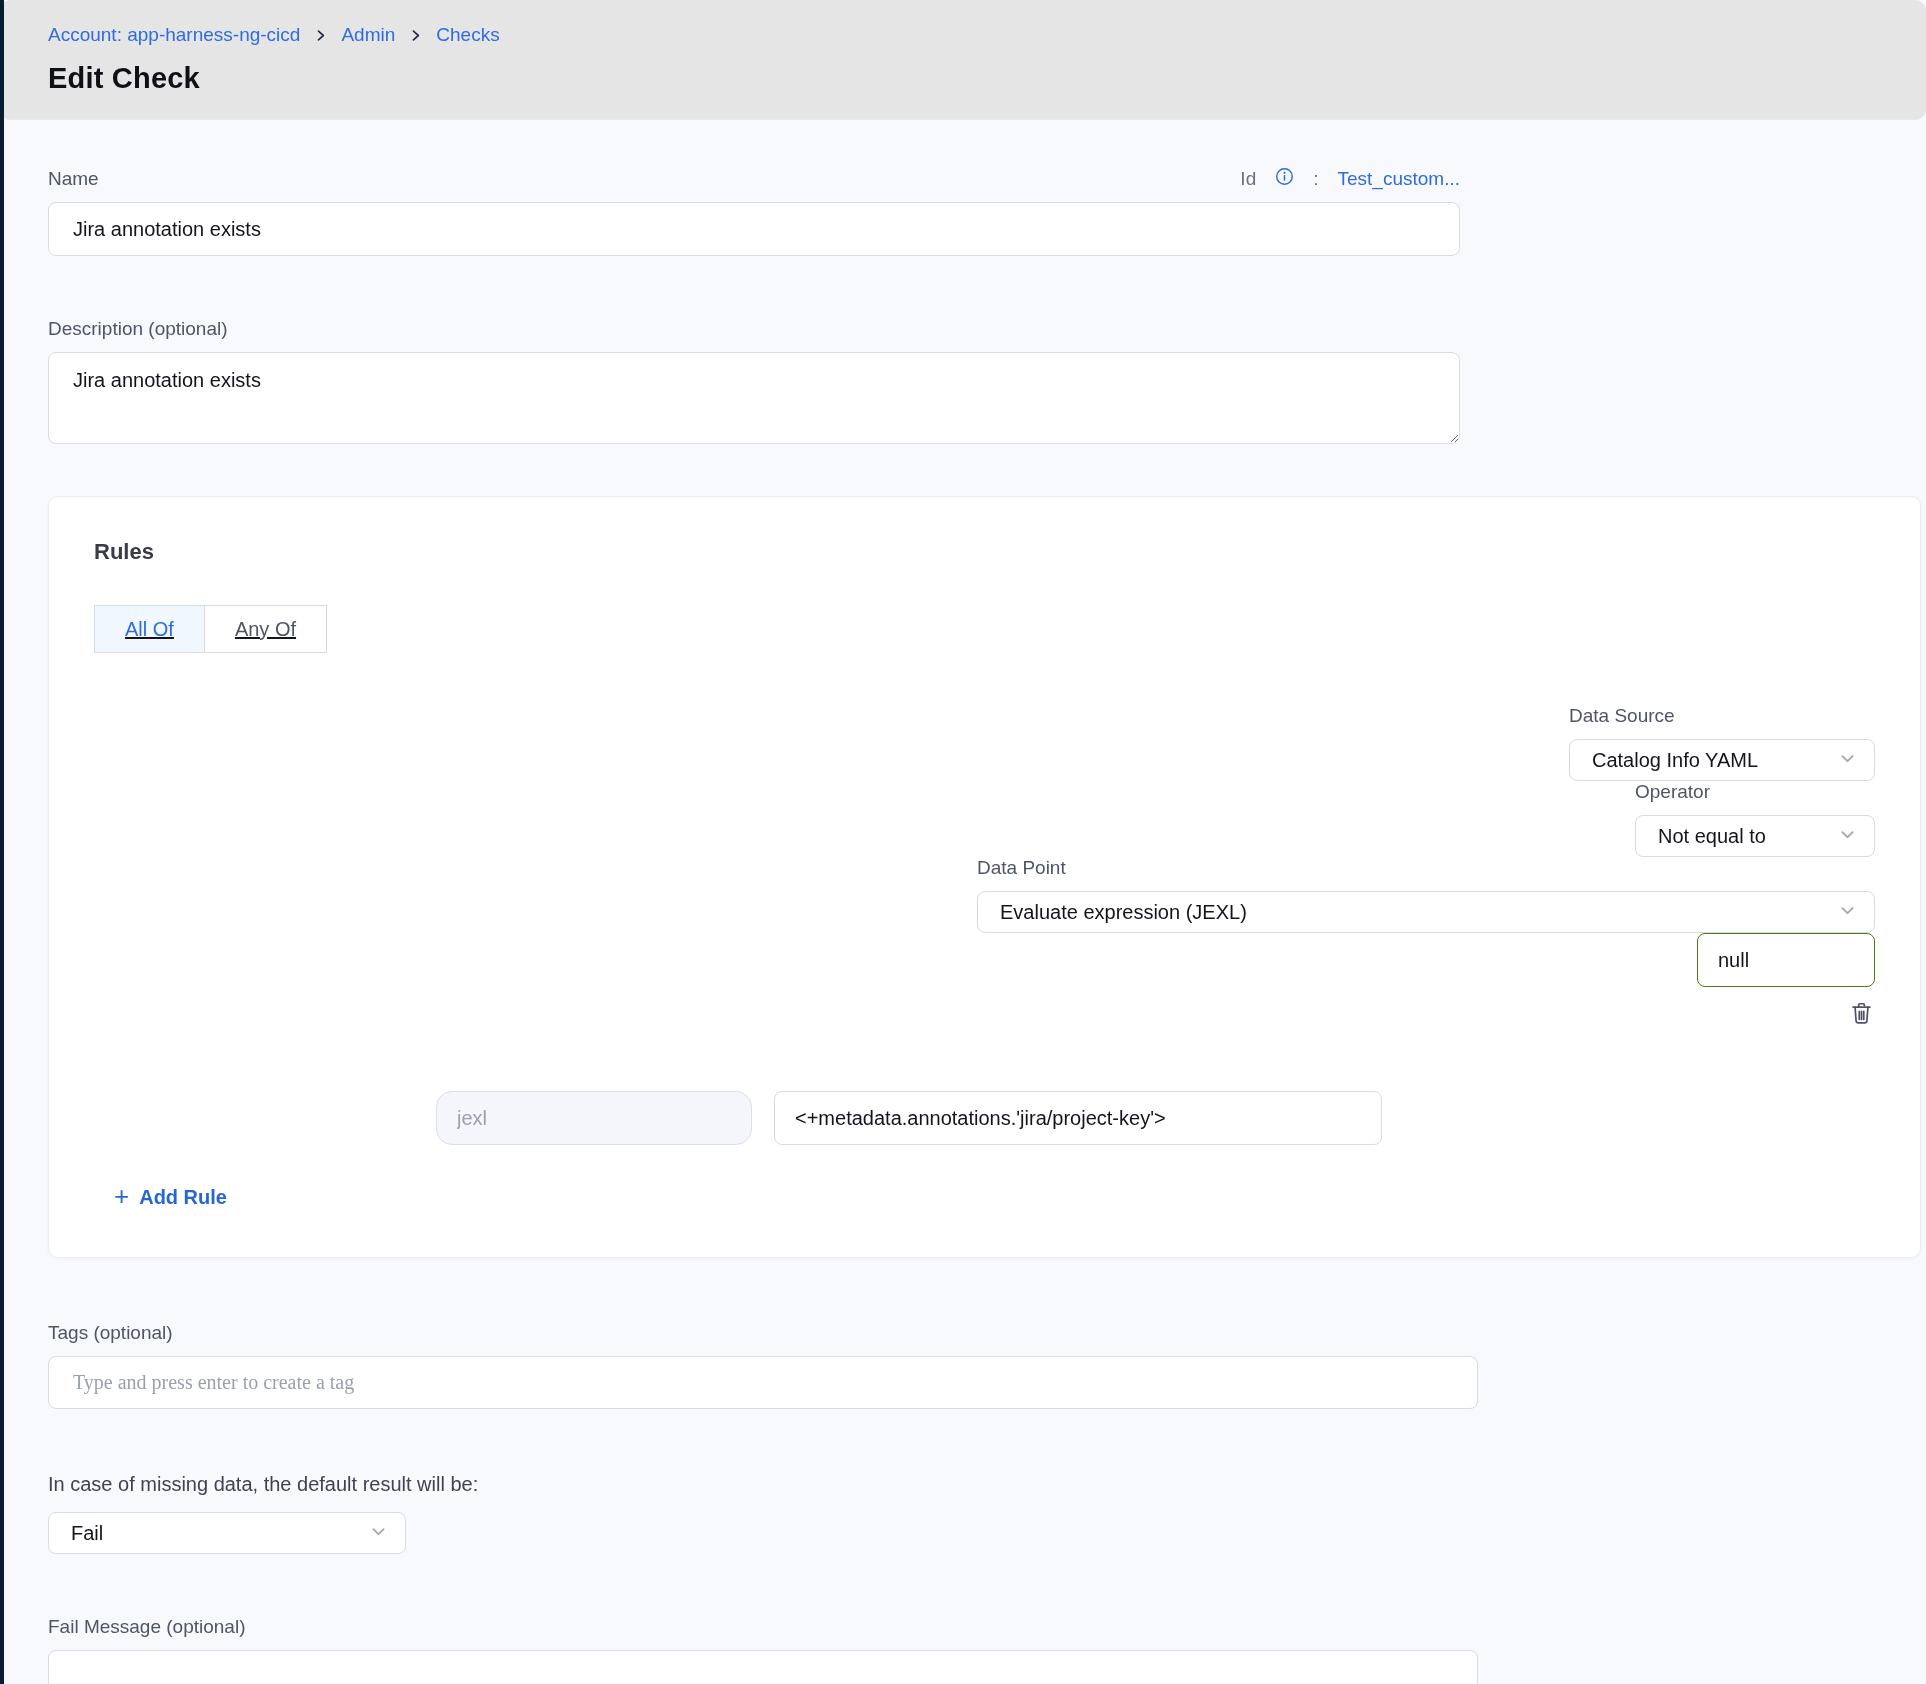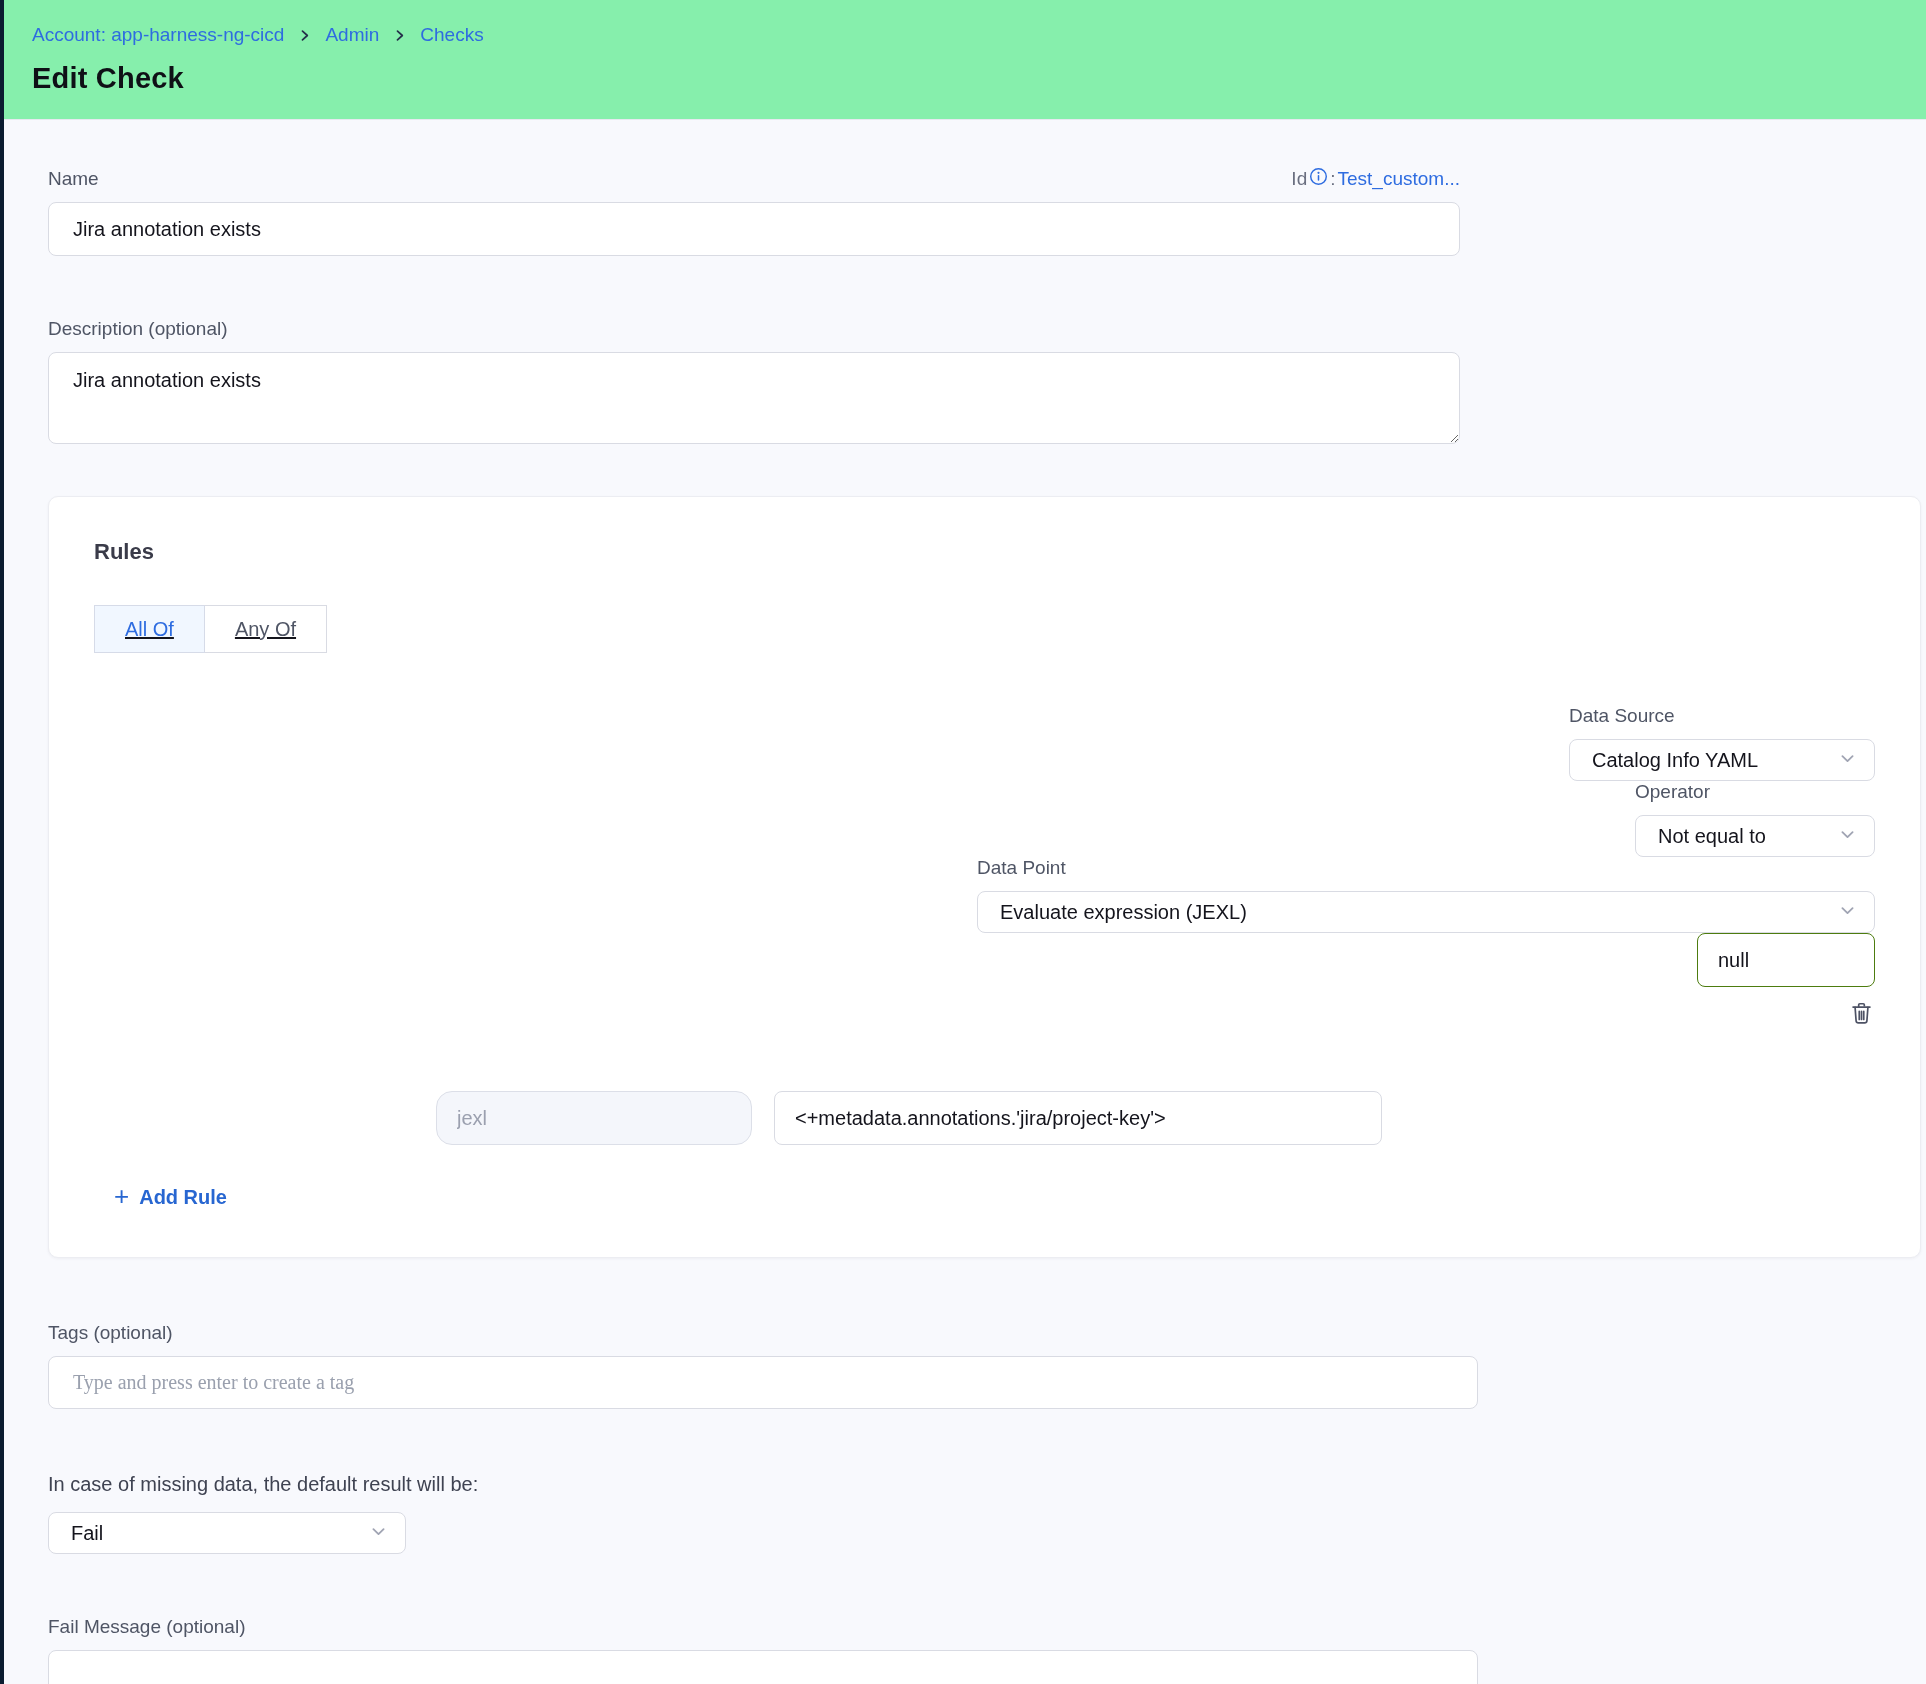--- a/index.html
+++ b/index.html
@@ -10,34 +10,35 @@
     color: #14141c;
     position: relative;
     overflow: hidden;
   }
   .left-strip {
     position: absolute; left: 0; top: 0; width: 4px; height: 100%;
     background: #0b1c30; z-index: 20;
   }
   
   .header {
-    background: #86efac;
+    background: #e5e5e5;
     border-bottom: 1px solid #e6e9f0;
-    padding: 24px 0 24px 32px;
+    padding: 24px 0 24px 48px;
+    border-radius: 11px;
   }
   .breadcrumb { display: flex; align-items: center; gap: 14px; font-size: 19px; }
   .breadcrumb a, .crumb-link { color: #2e6ce0; text-decoration: none; cursor: pointer; }
   .crumb-sep { display: inline-flex; align-items: center; }
   .page-title { margin-top: 16px; font-size: 29px; font-weight: 700; color: #0f1016; letter-spacing: .2px; }
 
   
   .main { padding: 48px 0 0 48px; }
   .field-label { font-size: 19px; color: #4f5565; }
   .name-row { width: 1412px; display: flex; justify-content: space-between; align-items: center; }
-  .id-line { display: flex; align-items: center; gap: 2px; font-size: 19px; color: #6a6f80; }
+  .id-line { display: flex; align-items: center; gap: 19px; font-size: 19px; color: #6a6f80; }
   .id-line .id-link { color: #2e6ce0; cursor: pointer; }
   .info-icon { display: inline-flex; margin-top: -6px; }
 
   .text-input {
     display: block; margin-top: 12px;
     width: 1412px; height: 54px;
     border: 1px solid #d9dbe3; border-radius: 8px;
     background: #fff; padding: 0 24px;
     font-size: 20px; color: #14141c;
     font-family: inherit; outline: none;

